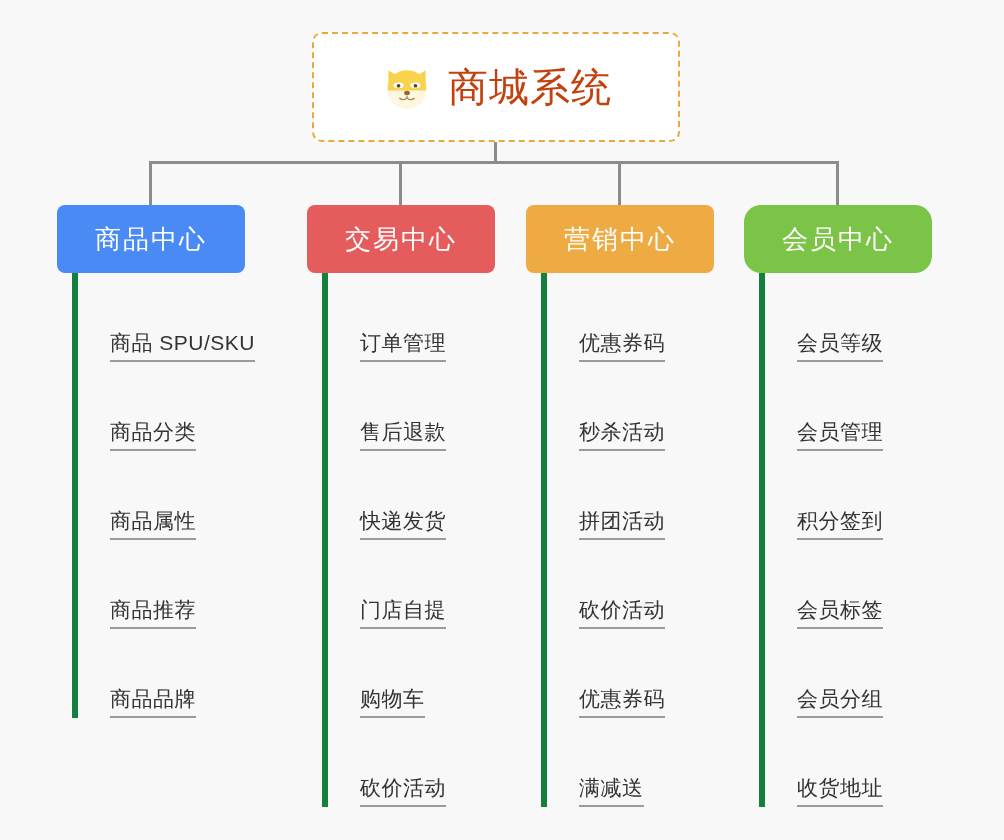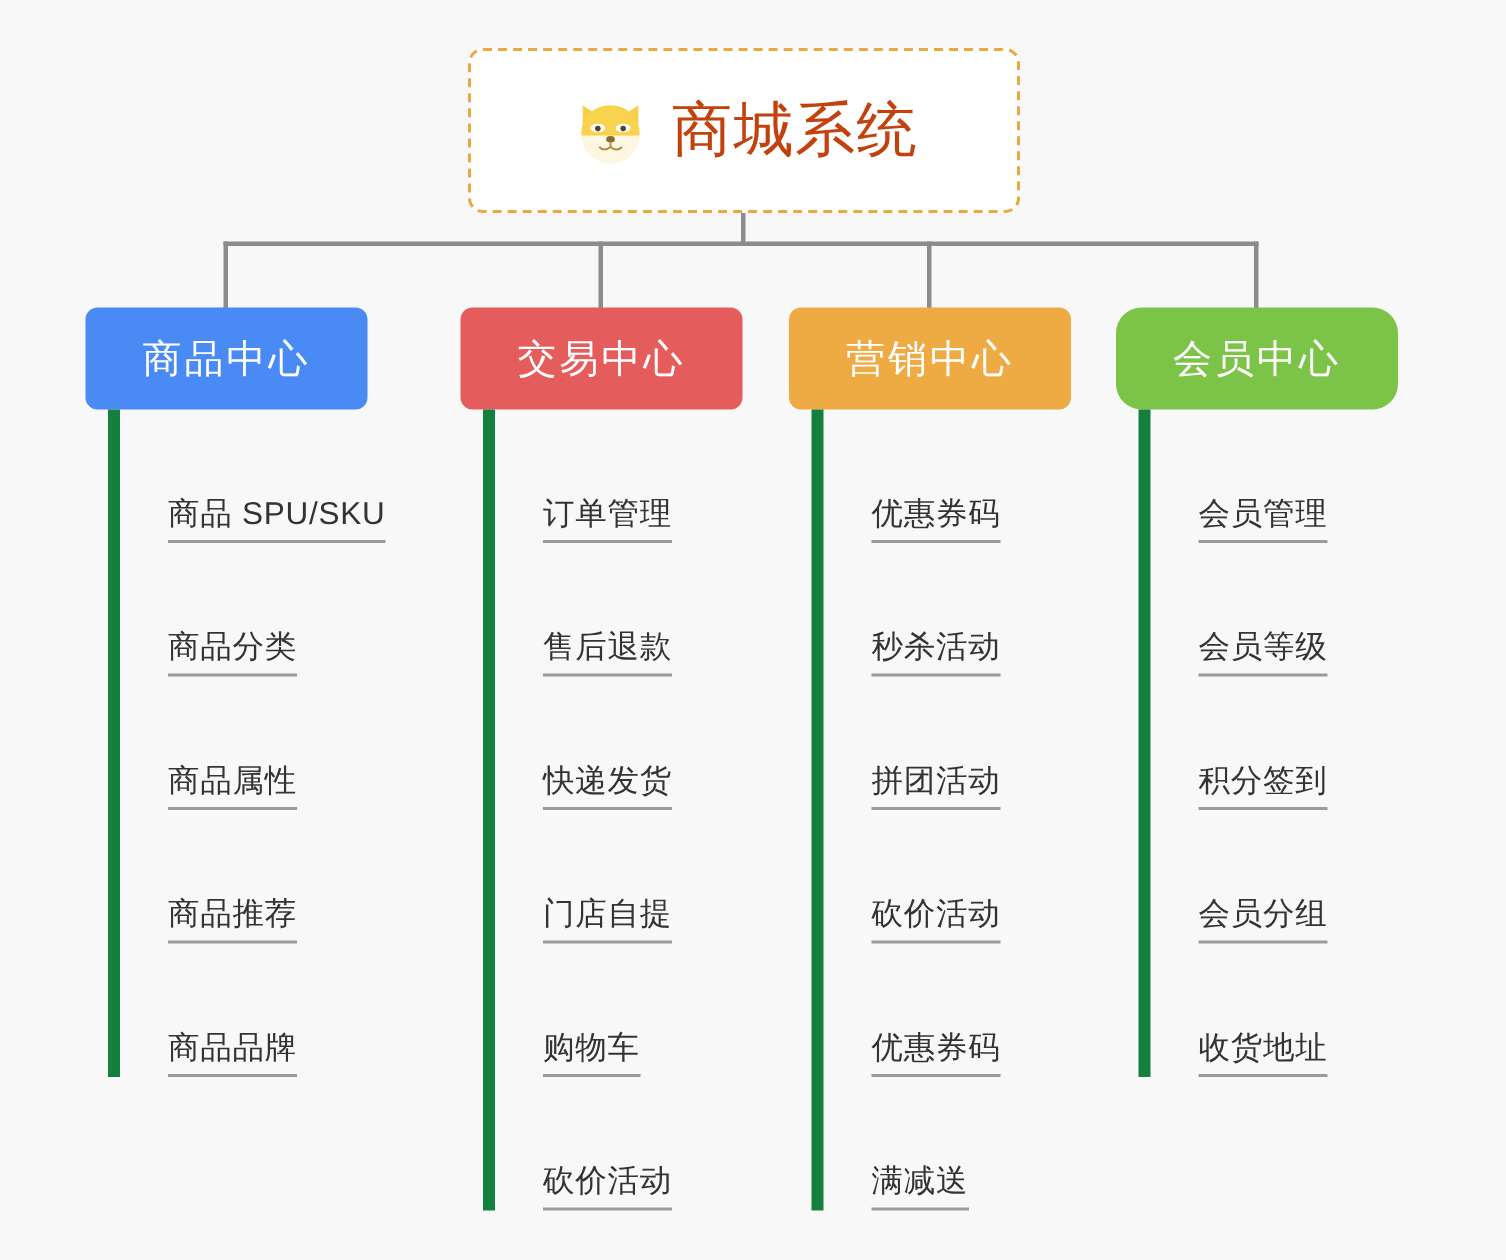--- a/index.html
+++ b/index.html
@@ -73,21 +73,21 @@
     color: #ffffff;
     font-size: 26px;
     letter-spacing: 2px;
   }
 
   
   .leaf-list {
     position: relative;
     margin-left: 15px;
     padding-top: 0;
-    border-left: 8px solid #15803d;
+    border-left: 6px solid #15803d;
   }
   .leaf-item {
     position: relative;
     height: 89px;
     display: flex;
     align-items: flex-end;
     padding-left: 32px;
   }
   .leaf-label {
     font-size: 21px;
@@ -213,29 +213,32 @@
       </div>
     </div>
   </div>
 
   <div class="column col-4">
     <div class="cat-box" style="background:#7cc447;border-radius:17px;">
       <span>会员中心</span>
     </div>
     <div class="leaf-list">
       <div class="leaf-item">
+        <span class="leaf-label">会员等级</span>
+      </div>
+      <div class="leaf-item">
         <span class="leaf-label">会员管理</span>
       </div>
       <div class="leaf-item">
-        <span class="leaf-label">会员等级</span>
-      </div>
-      <div class="leaf-item">
         <span class="leaf-label">积分签到</span>
       </div>
       <div class="leaf-item">
+        <span class="leaf-label">会员标签</span>
+      </div>
+      <div class="leaf-item">
         <span class="leaf-label">会员分组</span>
       </div>
       <div class="leaf-item">
         <span class="leaf-label">收货地址</span>
       </div>
     </div>
   </div>
 
 </div>
 

